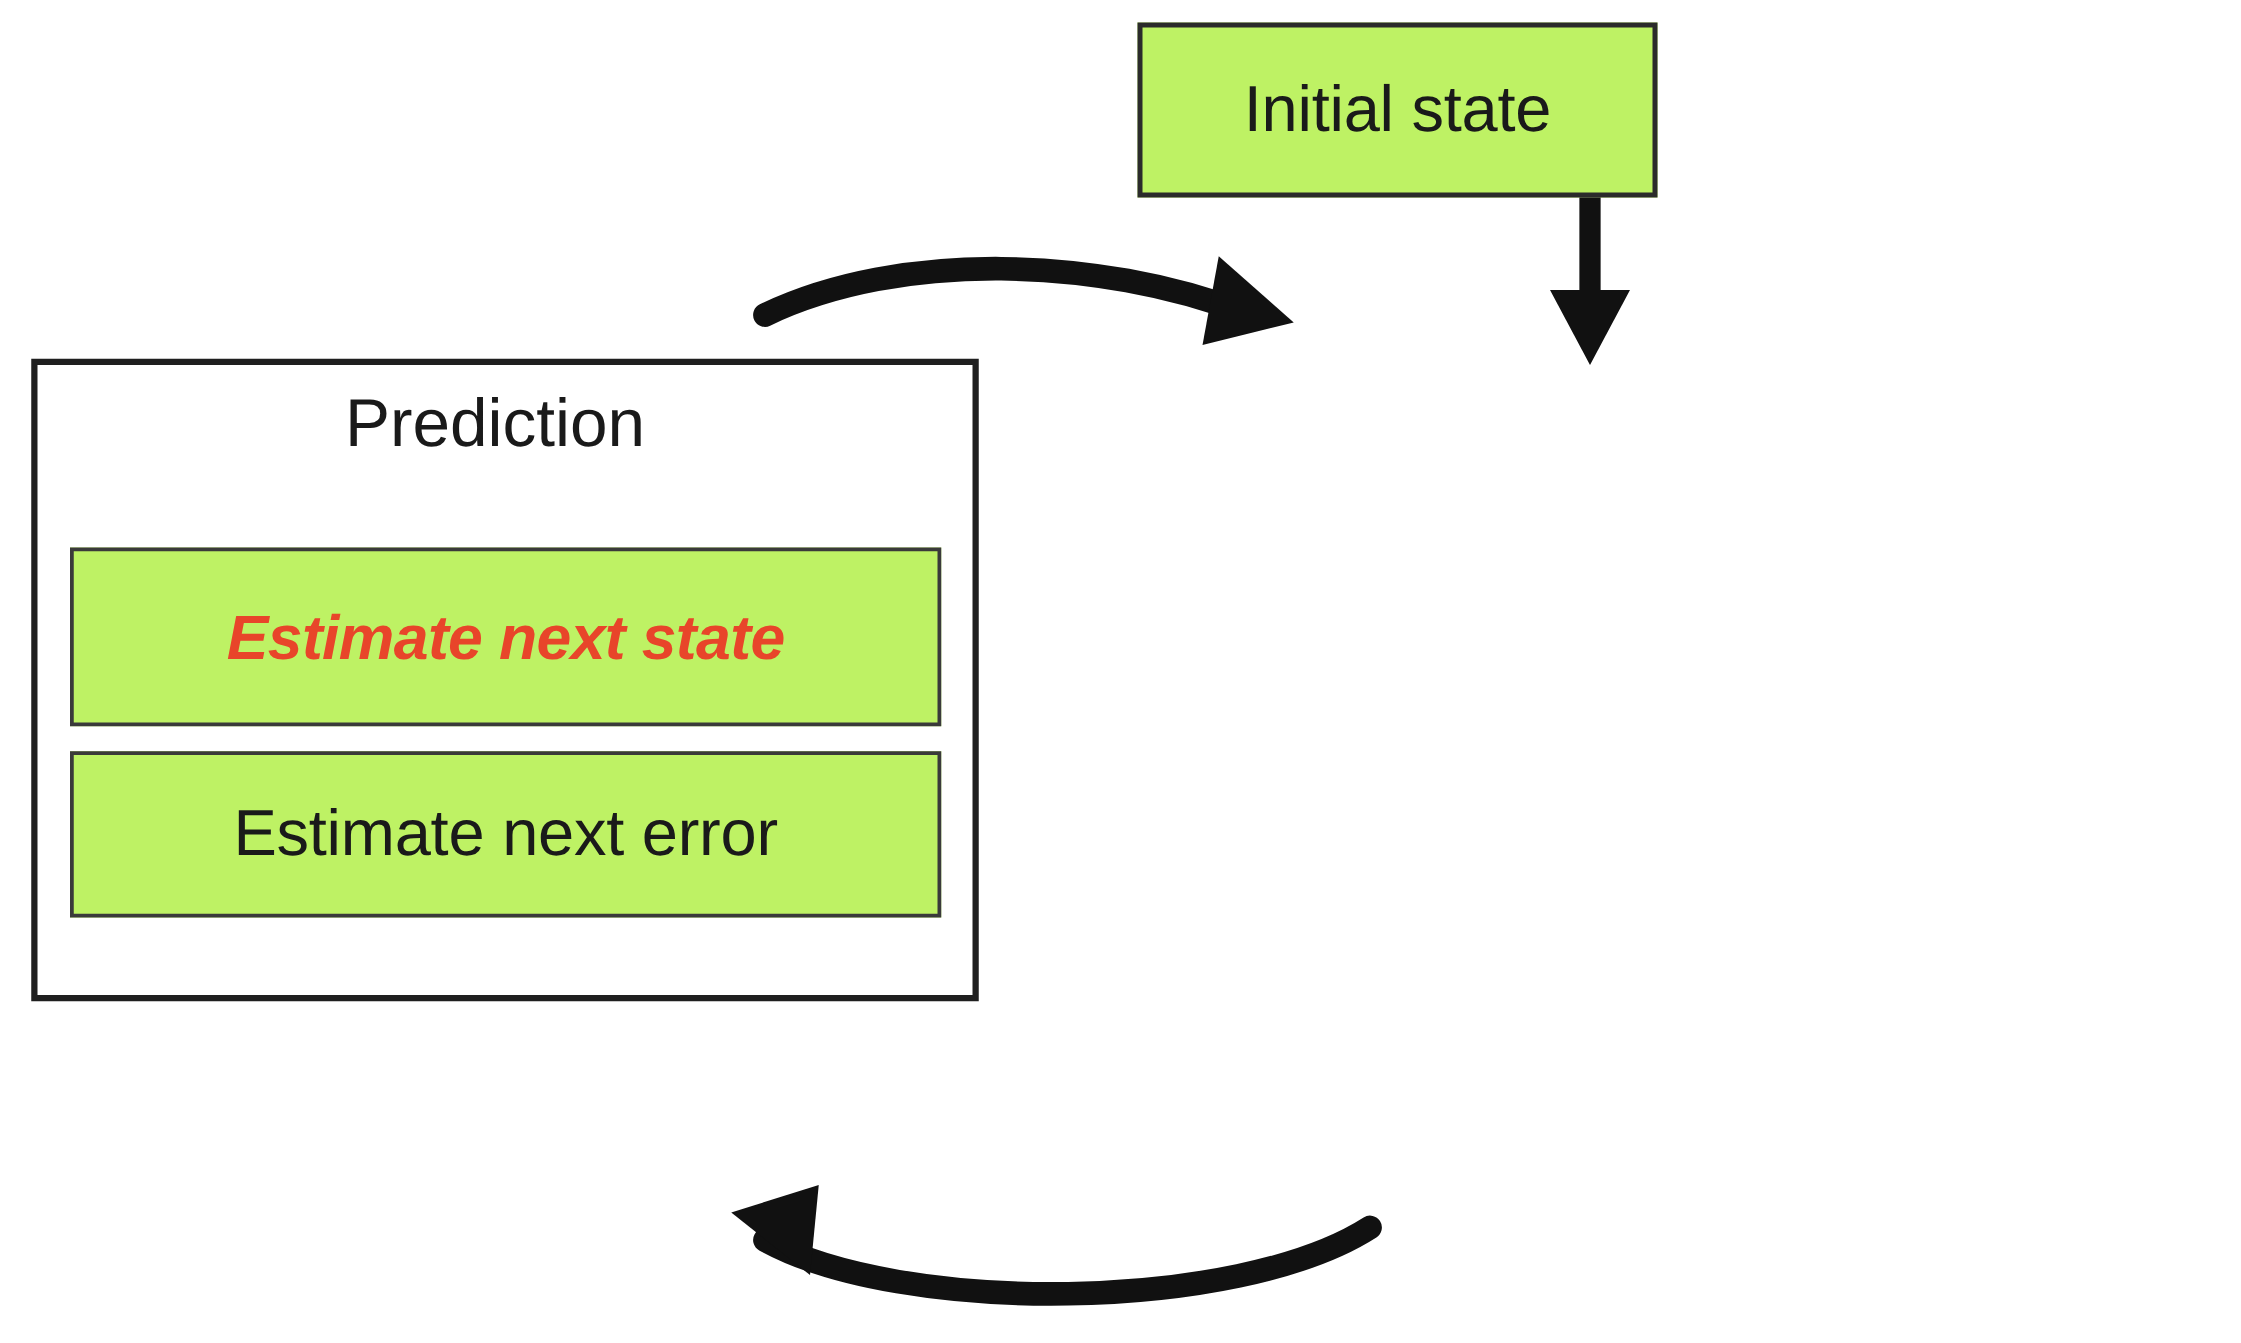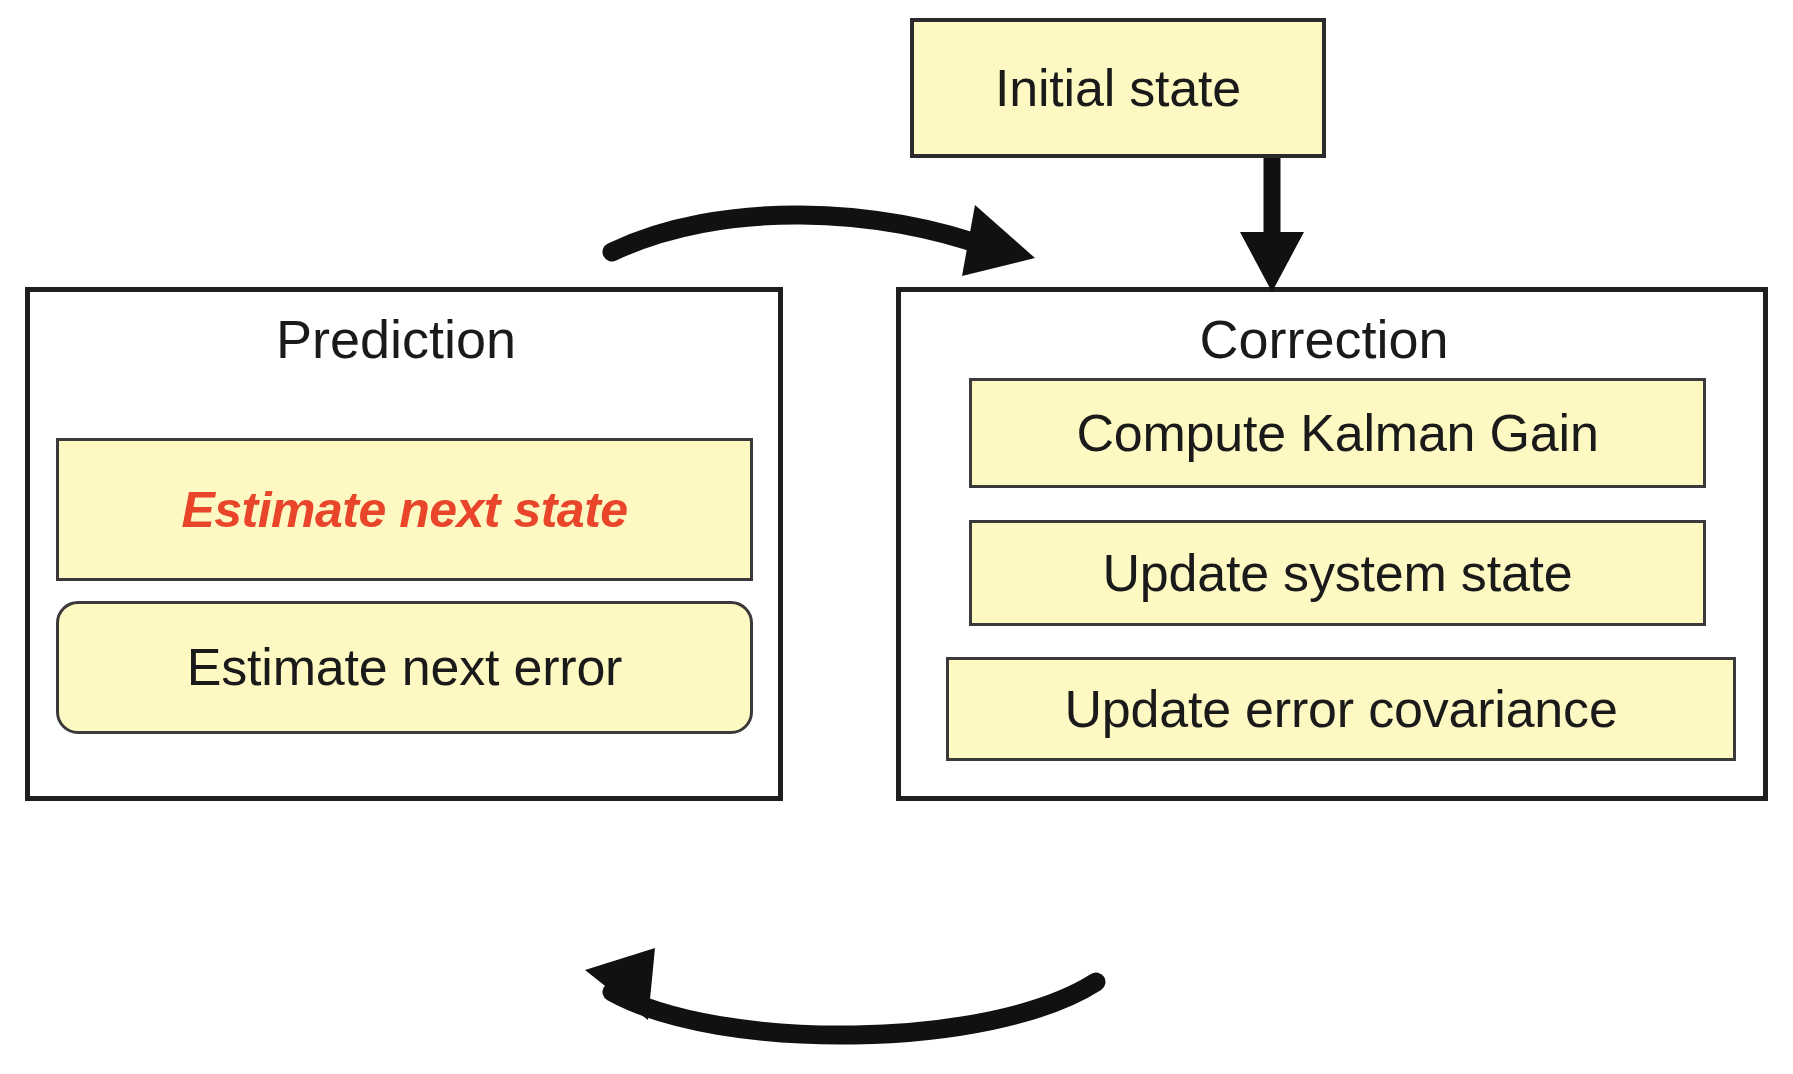--- a/index.html
+++ b/index.html
@@ -13,21 +13,21 @@
     height: 1074px;
     background: #ffffff;
     overflow: hidden;
     font-family: "Liberation Sans", sans-serif;
   }
 
   
   .box {
     position: absolute;
     box-sizing: border-box;
-    background: #fef9c3;
+    background: #bef264;
     border: 4px solid #2b2b2b;
     display: flex;
     align-items: center;
     justify-content: center;
   }
   .box.thin {
     border-width: 3px;
     border-color: #3a3a3a;
   }
   .box-label {
@@ -83,21 +83,20 @@
     left: 26px;
     top: 146px;
     width: 697px;
     height: 143px;
   }
   #estimate-next-error-box {
     left: 26px;
     top: 309px;
     width: 697px;
     height: 133px;
-    border-radius: 22px;
   }
   .red-label {
     color: #e8452a;
     font-weight: bold;
     font-style: italic;
     font-size: 50px;
     white-space: nowrap;
     letter-spacing: -0.5px;
   }
 
@@ -145,35 +144,20 @@
 
     <div class="box thin" id="estimate-next-state-box">
       <span class="red-label">Estimate next state</span>
     </div>
 
     <div class="box thin" id="estimate-next-error-box">
       <span class="box-label">Estimate next error</span>
     </div>
   </div>
 
-  <div class="group-box" id="correction-box">
-    <div class="group-title" id="correction-title">Correction</div>
-
-    <div class="box thin" id="compute-kalman-gain-box">
-      <span class="box-label">Compute Kalman Gain</span>
-    </div>
-
-    <div class="box thin" id="update-system-state-box">
-      <span class="box-label">Update system state</span>
-    </div>
-
-    <div class="box thin" id="update-error-covariance-box">
-      <span class="box-label">Update error covariance</span>
-    </div>
-  </div>
 
   <svg id="arrow-layer" viewBox="0 0 1793 1074">
 
     <g>
       <path d="M 1272 158 L 1272 240" stroke="#111111" stroke-width="17" fill="none"></path>
       <path d="M 1240 232 L 1272 292 L 1304 232 Z" fill="#111111"></path>
     </g>
 
     <g>
       <path d="M 612 252 C 720 200, 880 206, 995 250" stroke="#111111" stroke-width="19" fill="none" stroke-linecap="round"></path>

